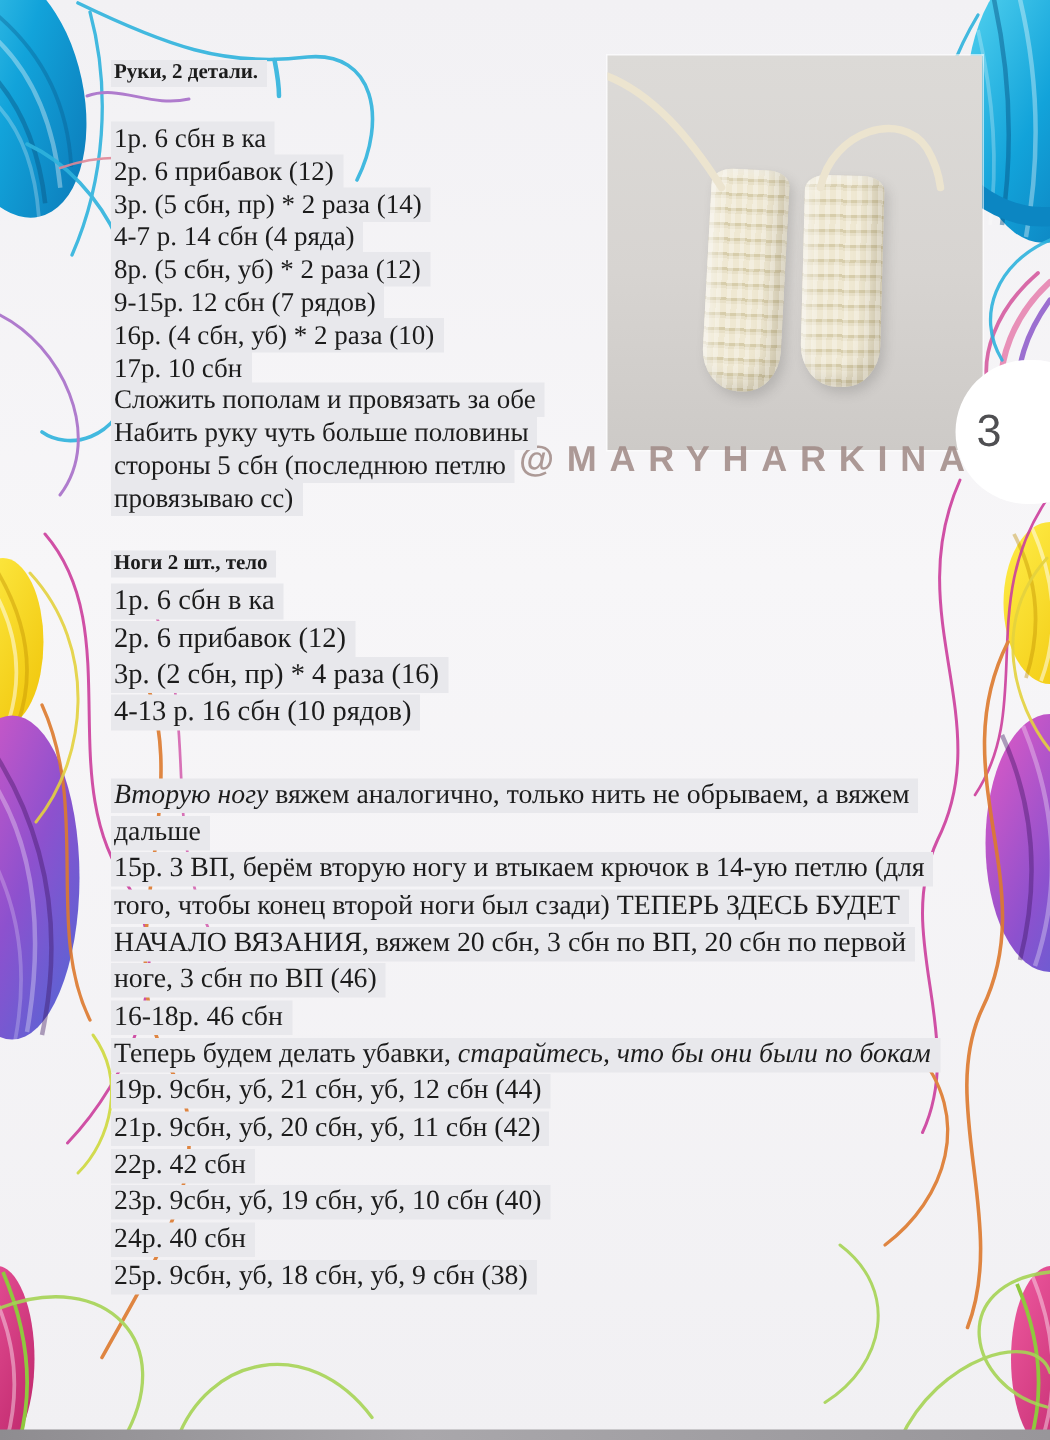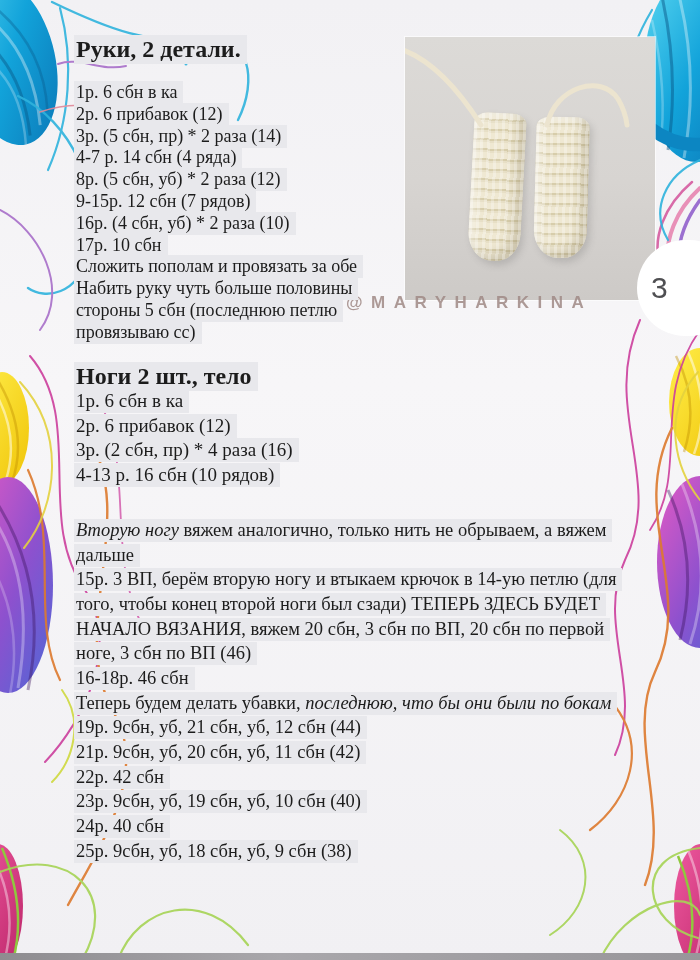--- a/index.html
+++ b/index.html
@@ -15,32 +15,32 @@
          background:repeating-linear-gradient(180deg,#efe8d2 0 6px,#d7cdab 6px 8px,#e7dfc6 8px 10px);
          border-radius:14px 14px 24px 24px / 10px 10px 28px 28px;
          box-shadow:inset -7px -5px 12px rgba(110,100,72,.28), inset 5px 3px 8px rgba(255,255,255,.55), 3px 4px 7px rgba(90,90,90,.22);}
   .piece::after{content:"";position:absolute;inset:0;border-radius:inherit;
          background:repeating-linear-gradient(90deg,rgba(255,255,255,.28) 0 3px,rgba(0,0,0,0) 3px 7px);}
   .piece-l{left:66px;top:76px;width:52px;height:148px;transform:rotate(3deg);}
   .piece-r{left:130px;top:80px;width:53px;height:141px;transform:rotate(1.5deg);}
   svg.tails{position:absolute;left:0;top:0;}
   
   .watermark{position:absolute;left:346px;top:293px;z-index:3;
-         font-family:"Liberation Sans", sans-serif;font-size:17px;font-weight:600;
+         font-family:"Liberation Sans", sans-serif;font-size:24px;font-weight:600;
          letter-spacing:8.5px;color:#a08a86;opacity:.85;white-space:nowrap;}
   
   .badge{position:absolute;left:637px;top:240px;width:100px;height:96px;z-index:4;
          background:#ffffff;border-radius:48px;display:flex;align-items:center;
          padding-left:14px;box-sizing:border-box;}
   .badge span{font-family:"Liberation Sans", sans-serif;font-size:30px;color:#4f4f52;}
   
   .sec{position:absolute;left:76px;z-index:3;}
   .ln{white-space:nowrap;}
   .hl{background:#e8e8ec;padding:1px 6px 2px 2px;margin-left:-2px;}
-  .ttl{font-weight:bold;font-size:24px;}
+  .ttl{font-weight:bold;font-size:14px;}
   #sec1{top:38px;font-size:18px;line-height:21.8px;}
   #sec1 .ttl{line-height:22px;margin-bottom:22px;}
   #sec2{top:364px;font-size:19px;line-height:24.8px;}
   #sec3{top:518px;font-size:18.5px;line-height:24.65px;}
   .bottom-strip{position:absolute;left:0;bottom:0;width:700px;height:7px;z-index:5;
          background:linear-gradient(90deg,#8e8c90,#a9a7ab 40%,#98969a);}
 </style>
 </head>
 <body>
 
@@ -199,21 +199,21 @@
     <div class="ln">
       <span class="hl"><i>Вторую ногу</i><span> вяжем аналогично, только нить не обрываем, а вяжем</span></span>
     </div>
     <div class="ln"><span class="hl">дальше</span></div>
     <div class="ln"><span class="hl">15р. 3 ВП, берём вторую ногу и втыкаем крючок в 14-ую петлю (для</span></div>
     <div class="ln"><span class="hl">того, чтобы конец второй ноги был сзади) ТЕПЕРЬ ЗДЕСЬ БУДЕТ</span></div>
     <div class="ln"><span class="hl">НАЧАЛО ВЯЗАНИЯ, вяжем 20 сбн, 3 сбн по ВП, 20 сбн по первой</span></div>
     <div class="ln"><span class="hl">ноге, 3 сбн по ВП (46)</span></div>
     <div class="ln"><span class="hl">16-18р. 46 сбн</span></div>
     <div class="ln">
-      <span class="hl"><span>Теперь будем делать убавки, </span><i>последнюю, что бы они были по бокам</i></span>
+      <span class="hl"><span>Теперь будем делать убавки, </span><i>старайтесь, что бы они были по бокам</i></span>
     </div>
     <div class="ln"><span class="hl">19р. 9сбн, уб, 21 сбн, уб, 12 сбн (44)</span></div>
     <div class="ln"><span class="hl">21р. 9сбн, уб, 20 сбн, уб, 11 сбн (42)</span></div>
     <div class="ln"><span class="hl">22р. 42 сбн</span></div>
     <div class="ln"><span class="hl">23р. 9сбн, уб, 19 сбн, уб, 10 сбн (40)</span></div>
     <div class="ln"><span class="hl">24р. 40 сбн</span></div>
     <div class="ln"><span class="hl">25р. 9сбн, уб, 18 сбн, уб, 9 сбн (38)</span></div>
   </div>
 
   <div class="bottom-strip"></div>

